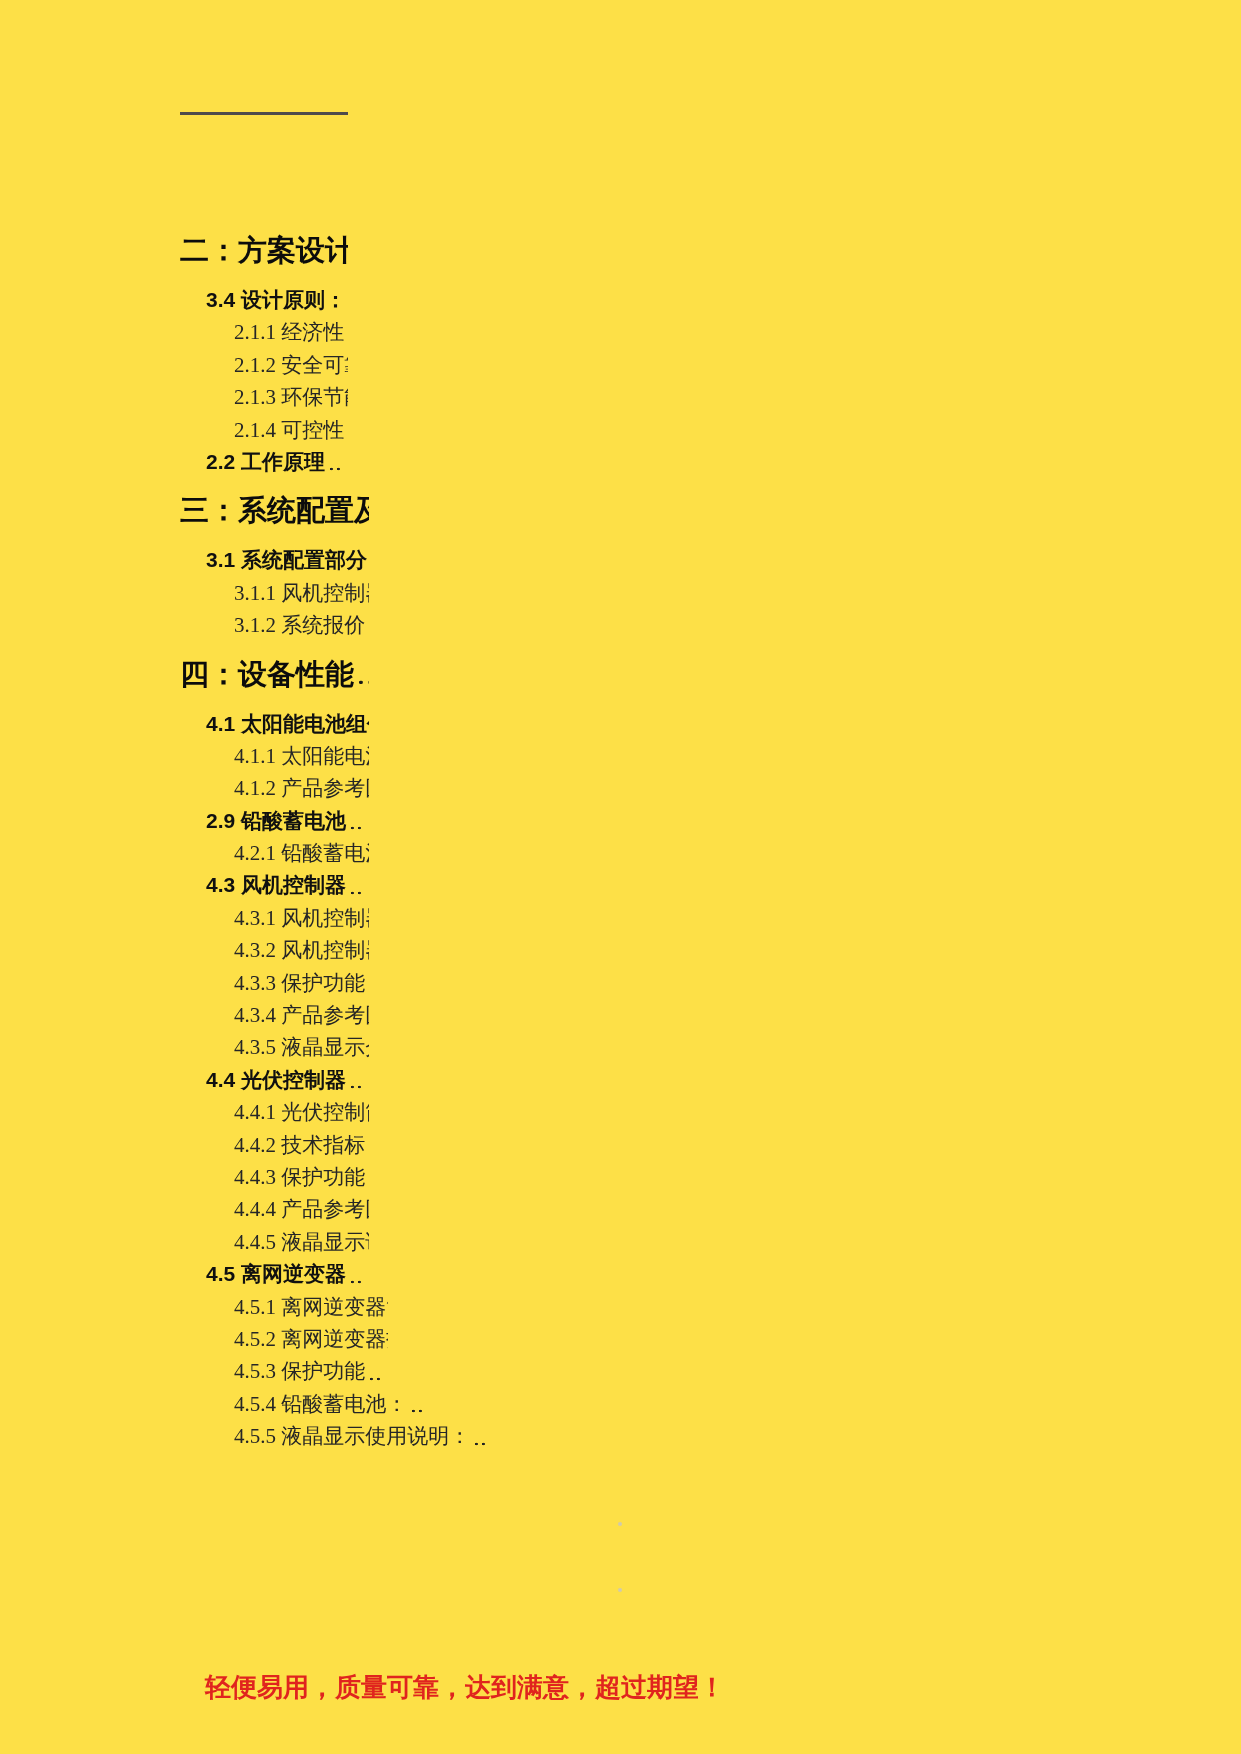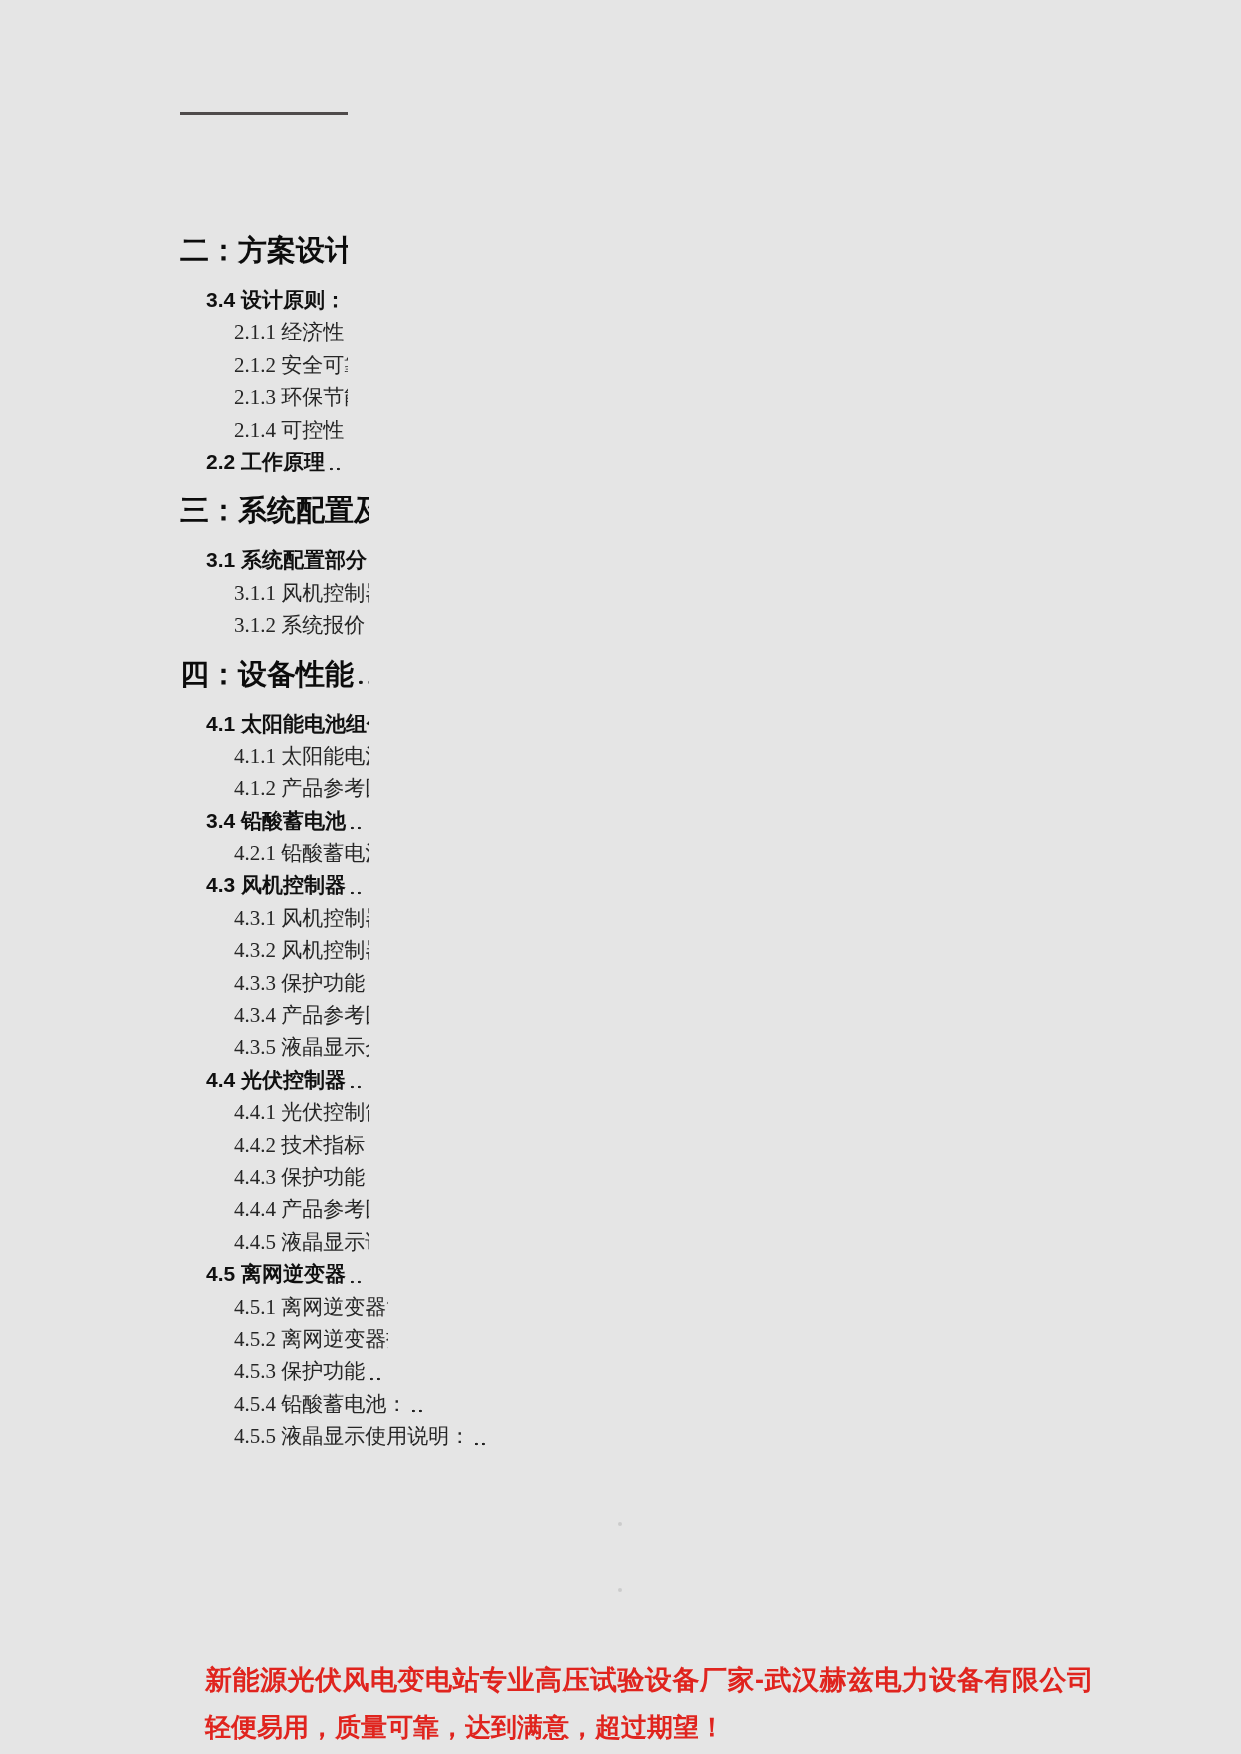--- a/index.html
+++ b/index.html
@@ -1,19 +1,19 @@
 <!DOCTYPE html>
 <html><head>
 <meta charset="utf-8">
 <style>
   html,body{margin:0;padding:0;background:#ffffff;}
   .page{
     position:relative;
     width:1241px;height:1754px;
-    background:#e5e5e5;
+    background:#fde047;
     overflow:hidden;
     font-family:"Liberation Serif", serif;
     color:#1d1d1d;
   }
   .header-rule{
     position:absolute;
     left:180px;top:112px;
     width:793px;height:3px;
     background:#4f4b4b;
   }
@@ -194,21 +194,21 @@
         <span class="label">4.1.1 太阳能电池组件简介：</span>
         <span class="dots"></span>
         <span class="page">- 5 -</span>
       </div>
       <div class="row l3">
         <span class="label">4.1.2 产品参考图片：</span>
         <span class="dots"></span>
         <span class="page">- 6 -</span>
       </div>
       <div class="row l2">
-        <span class="label">3.4 铅酸蓄电池</span>
+        <span class="label">2.9 铅酸蓄电池</span>
         <span class="dots"></span>
         <span class="page">- 8 -</span>
       </div>
       <div class="row l3">
         <span class="label">4.2.1 铅酸蓄电池简介：</span>
         <span class="dots"></span>
         <span class="page">- 8 -</span>
       </div>
       <div class="row l2">
         <span class="label">4.3 风机控制器</span>
@@ -299,19 +299,18 @@
         <span class="label">4.5.5 液晶显示使用说明：</span>
         <span class="dots"></span>
         <span class="page">- 16 -</span>
       </div>
     </div>
 
   <div class="speck" style="left:618px;top:1522px;"></div>
   <div class="speck" style="left:618px;top:1588px;"></div>
 
   <div class="footer">
-    <div class="company">新能源光伏风电变电站专业高压试验设备厂家-武汉赫兹电力设备有限公司</div>
     <div class="line2">
       <span class="slogan">轻便易用，质量可靠，达到满意，超过期望！</span>
     </div>
   </div>
 
 </div>
 
 </body></html>

